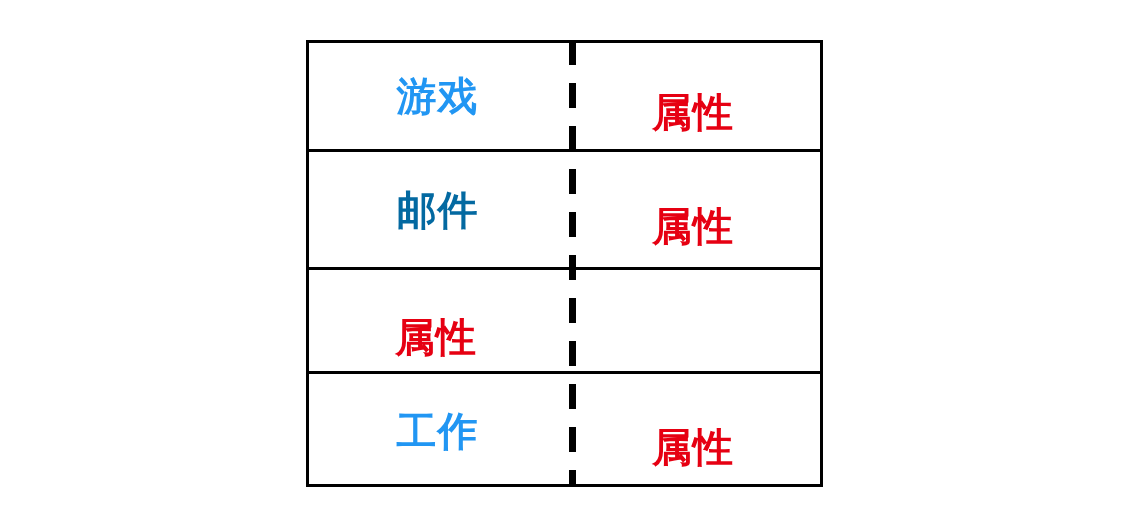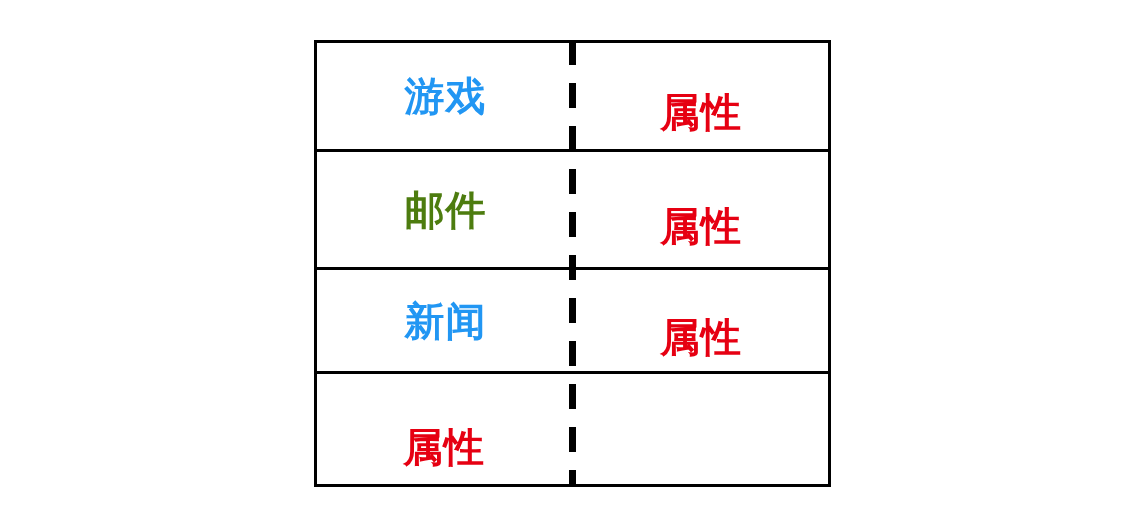--- a/index.html
+++ b/index.html
@@ -95,50 +95,50 @@
   }
   #dashed-separator .dash-line {
     display: block;
   }
 </style>
 </head>
 <body style="background: rgb(255, 255, 255);">
 
 <div id="diagram-canvas">
 
-  <div id="mapping-table" style="left: 314px; top: 40px; width: 517px; height: 447px; border: 3px solid rgb(0, 0, 0);">
+  <div id="mapping-table" style="left: 306px; top: 40px; width: 517px; height: 447px; border: 3px solid rgb(0, 0, 0);">
 
     <div class="table-row row-h1" style="border-bottom-color: rgb(0, 0, 0);">
       <div class="cell cell-source">
         <span class="cell-text text-source" style="color: rgb(33, 150, 243);">游戏</span>
       </div>
       <div class="cell cell-target">
         <span class="cell-text text-target" style="color: rgb(230, 0, 18);">属性</span>
       </div>
     </div>
 
     <div class="table-row row-h2" style="border-bottom-color: rgb(0, 0, 0);">
       <div class="cell cell-source">
-        <span class="cell-text text-source" style="color: #4d7c0f;">邮件</span>
+        <span class="cell-text text-source" style="color: #0369a1;">邮件</span>
       </div>
       <div class="cell cell-target">
         <span class="cell-text text-target" style="color: rgb(230, 0, 18);">属性</span>
       </div>
     </div>
 
     <div class="table-row row-h3" style="border-bottom-color: rgb(0, 0, 0);">
-      <div class="cell cell-source">
-        <span class="cell-text text-source" style="color: rgb(33, 150, 243);">新闻</span>
-      </div>
       <div class="cell cell-target">
         <span class="cell-text text-target" style="color: rgb(230, 0, 18);">属性</span>
       </div>
     </div>
 
     <div class="table-row row-h4" style="border-bottom-color: rgb(0, 0, 0);">
+      <div class="cell cell-source">
+        <span class="cell-text text-source" style="color: rgb(33, 150, 243);">工作</span>
+      </div>
       <div class="cell cell-target">
         <span class="cell-text text-target" style="color: rgb(230, 0, 18);">属性</span>
       </div>
     </div>
 
   </div>
 
   <svg id="dashed-separator" width="7" height="447" viewBox="0 0 7 447" xmlns="http://www.w3.org/2000/svg" style="left: 569px; top: 40px; height: 447px;">
     <line class="dash-line" x1="3.5" y1="0" x2="3.5" y2="447" stroke="#000000" stroke-width="7" stroke-dasharray="25 18"></line>
   </svg>

